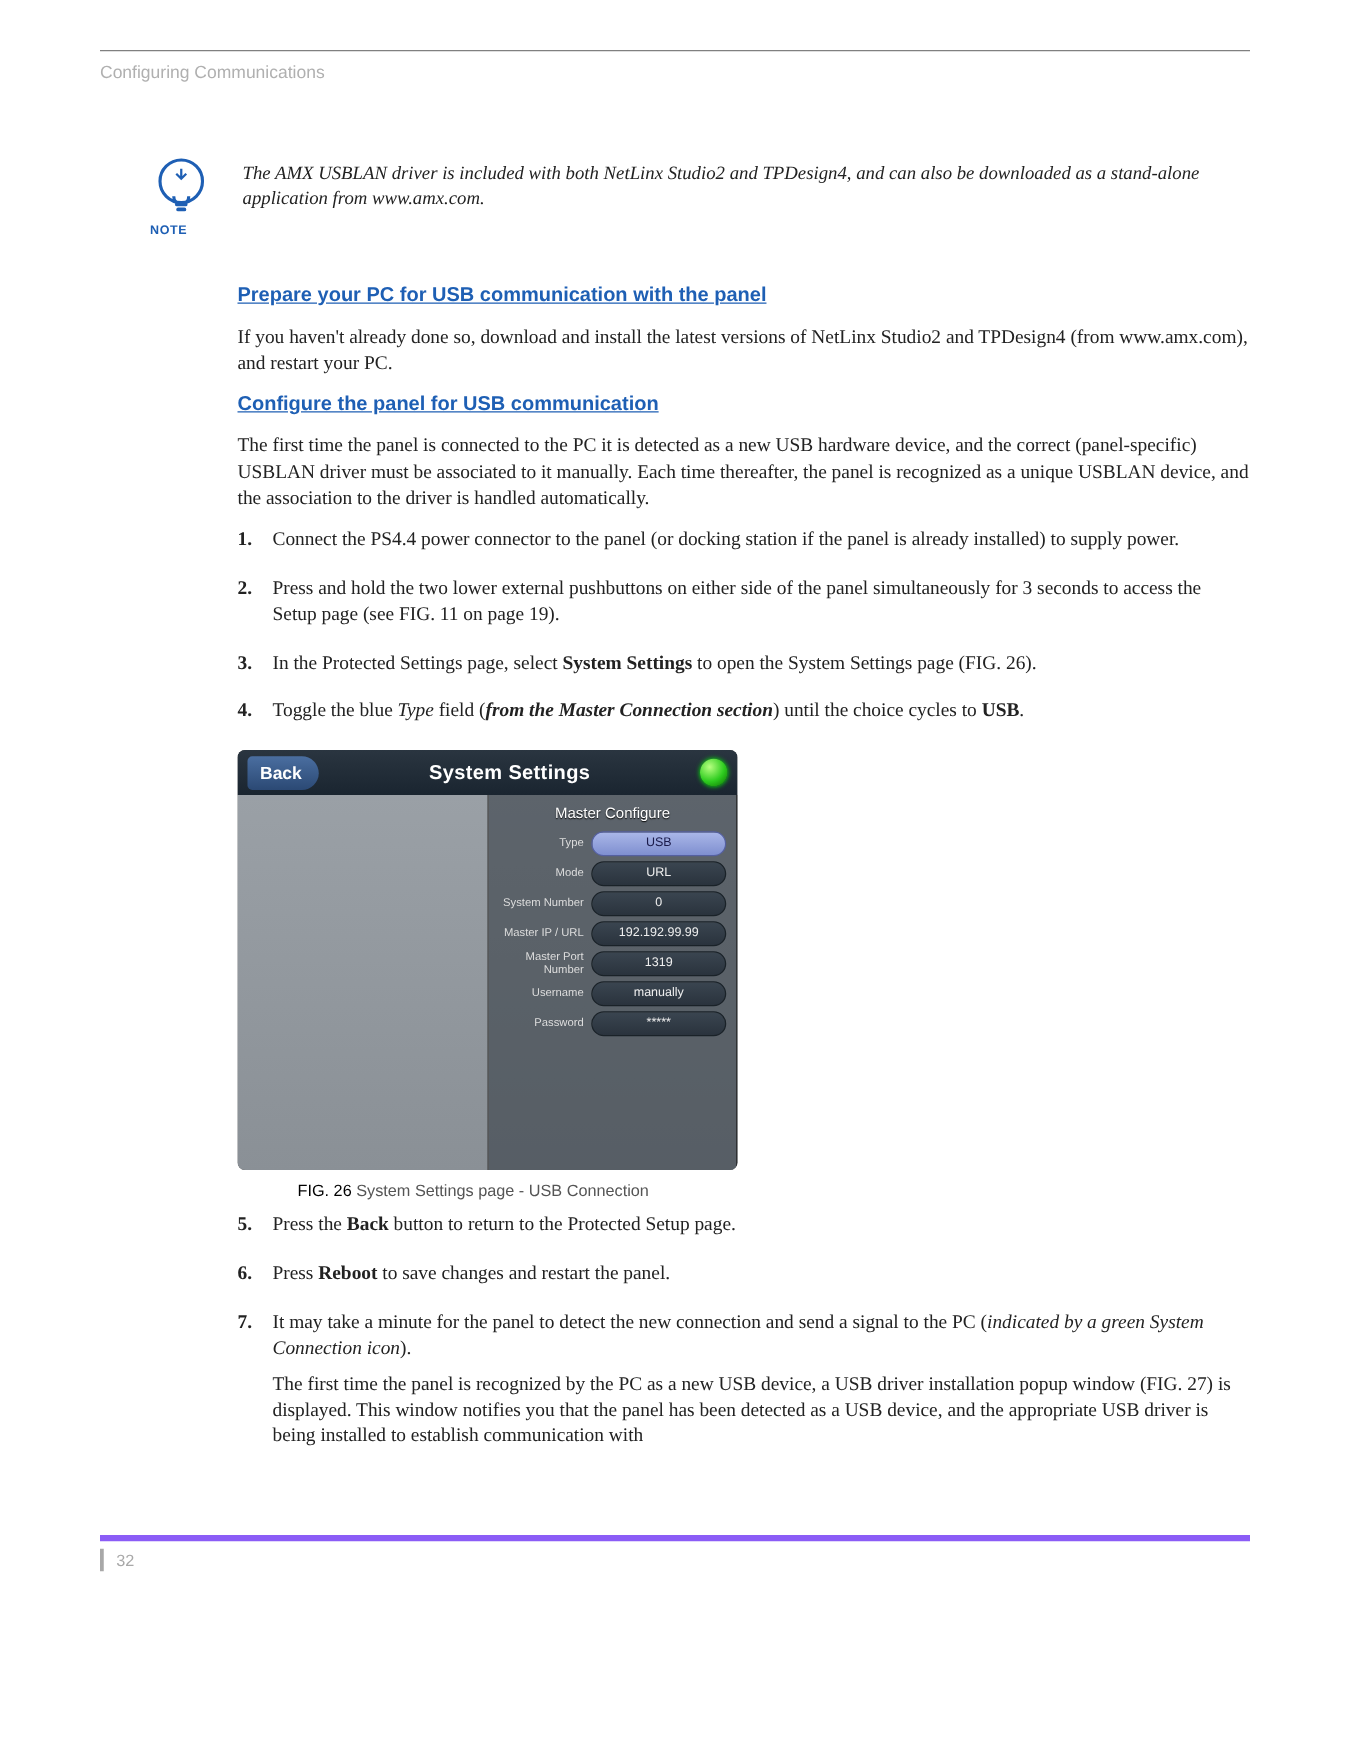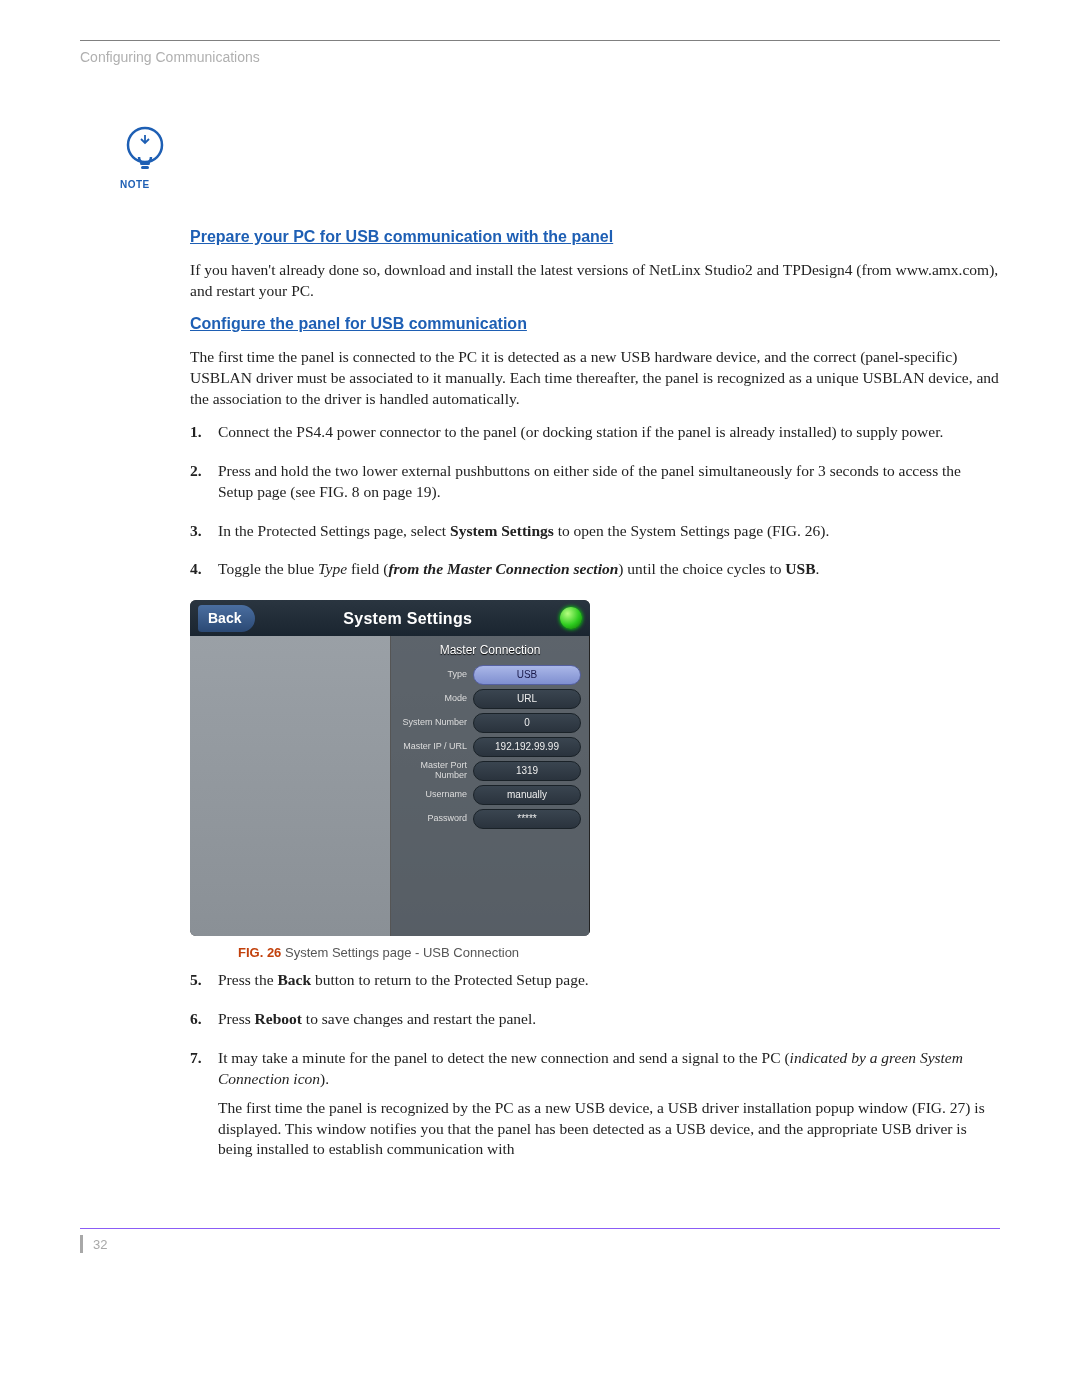--- a/index.html
+++ b/index.html
@@ -86,21 +86,21 @@
   .ital { font-style: italic; }
   .fig {
     margin: 12px 0 8px 0;
   }
   .fig-caption {
     font-family: Arial, Helvetica, sans-serif;
     font-size: 13px;
     color: #555;
     margin-top: 8px;
   }
-  .fig-caption .fl { font-weight: bold; color: #c2410c; padding-left: 48px; }
+  .fig-caption .fl { font-weight: normal; color: #000000; padding-left: 48px; }
 
   
   .screenshot {
     width: 400px;
     border-radius: 6px;
     overflow: hidden;
     font-family: Arial, Helvetica, sans-serif;
     box-shadow: 0 0 0 1px #444 inset;
   }
   .ss-titlebar {
@@ -178,21 +178,21 @@
     align-items: center;
     justify-content: center;
   }
   .ss-pill.selected {
     background: linear-gradient(#aab7e8, #7f8fd0);
     color: #1a1a4a;
     border-color: #5560a0;
   }
 
   .footer {
-    border-top: 1px solid #8b5cf6;
+    border-top: 5px solid #8b5cf6;
     margin-top: 60px;
     padding-top: 6px;
     display: flex;
     justify-content: space-between;
     font-family: Arial, Helvetica, sans-serif;
     font-size: 13px;
     color: #a8a8a8;
   }
   .footer .left-rule {
     border-left: 3px solid #a8a8a8;
@@ -213,41 +213,42 @@
     <div class="note-icon">
       <svg width="44" height="52" viewBox="0 0 44 52">
         <circle cx="22" cy="20" r="17" fill="none" stroke="#1e5fb4" stroke-width="2.5"></circle>
         <path d="M16 32 q0 6 6 6 q6 0 6 -6" fill="none" stroke="#1e5fb4" stroke-width="2.5"></path>
         <rect x="17" y="37" width="10" height="3" rx="1.5" fill="#1e5fb4"></rect>
         <rect x="18" y="41" width="8" height="3" rx="1.5" fill="#1e5fb4"></rect>
         <path d="M22 10 v8 M18 14 l4 4 l4 -4" fill="none" stroke="#1e5fb4" stroke-width="1.8"></path>
       </svg>
       <div class="note-label">NOTE</div>
     </div>
+    <div class="note-text">The AMX USBLAN driver is included with both NetLinx Studio2 and TPDesign4, and can also be downloaded as a stand-alone application from www.amx.com.</div>
   </div>
 
   <div class="content">
 
     <div class="h2">Prepare your PC for USB communication with the panel</div>
     <p class="para">If you haven't already done so, download and install the latest versions of NetLinx Studio2 and TPDesign4 (from www.amx.com), and restart your PC.</p>
 
     <div class="h2">Configure the panel for USB communication</div>
     <p class="para">The first time the panel is connected to the PC it is detected as a new USB hardware device, and the correct (panel-specific) USBLAN driver must be associated to it manually. Each time thereafter, the panel is recognized as a unique USBLAN device, and the association to the driver is handled automatically.</p>
 
     <ol class="steps">
       <li>
         <span class="num">1.</span>
         <div class="li-body">
             <p>Connect the PS4.4 power connector to the panel (or docking station if the panel is already installed) to supply power.</p>
           </div>
       </li>
       <li>
         <span class="num">2.</span>
         <div class="li-body">
-            <p>Press and hold the two lower external pushbuttons on either side of the panel simultaneously for 3 seconds to access the Setup page (see FIG. 8 on page 19).</p>
+            <p>Press and hold the two lower external pushbuttons on either side of the panel simultaneously for 3 seconds to access the Setup page (see FIG. 11 on page 19).</p>
           </div>
       </li>
       <li>
         <span class="num">3.</span>
         <div class="li-body">
             <p>
           <span>In the Protected Settings page, select </span><span class="bold">System Settings</span><span> to open the System Settings page (FIG. 26).</span>
         </p>
           </div>
       </li>
@@ -264,21 +265,21 @@
     <div class="fig">
       <div class="screenshot">
         <div class="ss-titlebar">
           <div class="ss-back">Back</div>
           <div class="ss-title">System Settings</div>
           <div class="ss-led"></div>
         </div>
         <div class="ss-body">
           <div class="ss-left"></div>
           <div class="ss-right">
-            <div class="ss-section-title">Master Connection</div>
+            <div class="ss-section-title">Master Configure</div>
             <div id="ss-rows">
                 <div class="ss-row">
                   <div class="ss-label">Type</div>
                   <div class="ss-pill selected">USB</div>
                 </div>
                 <div class="ss-row">
                   <div class="ss-label">Mode</div>
                   <div class="ss-pill">URL</div>
                 </div>
                 <div class="ss-row">

